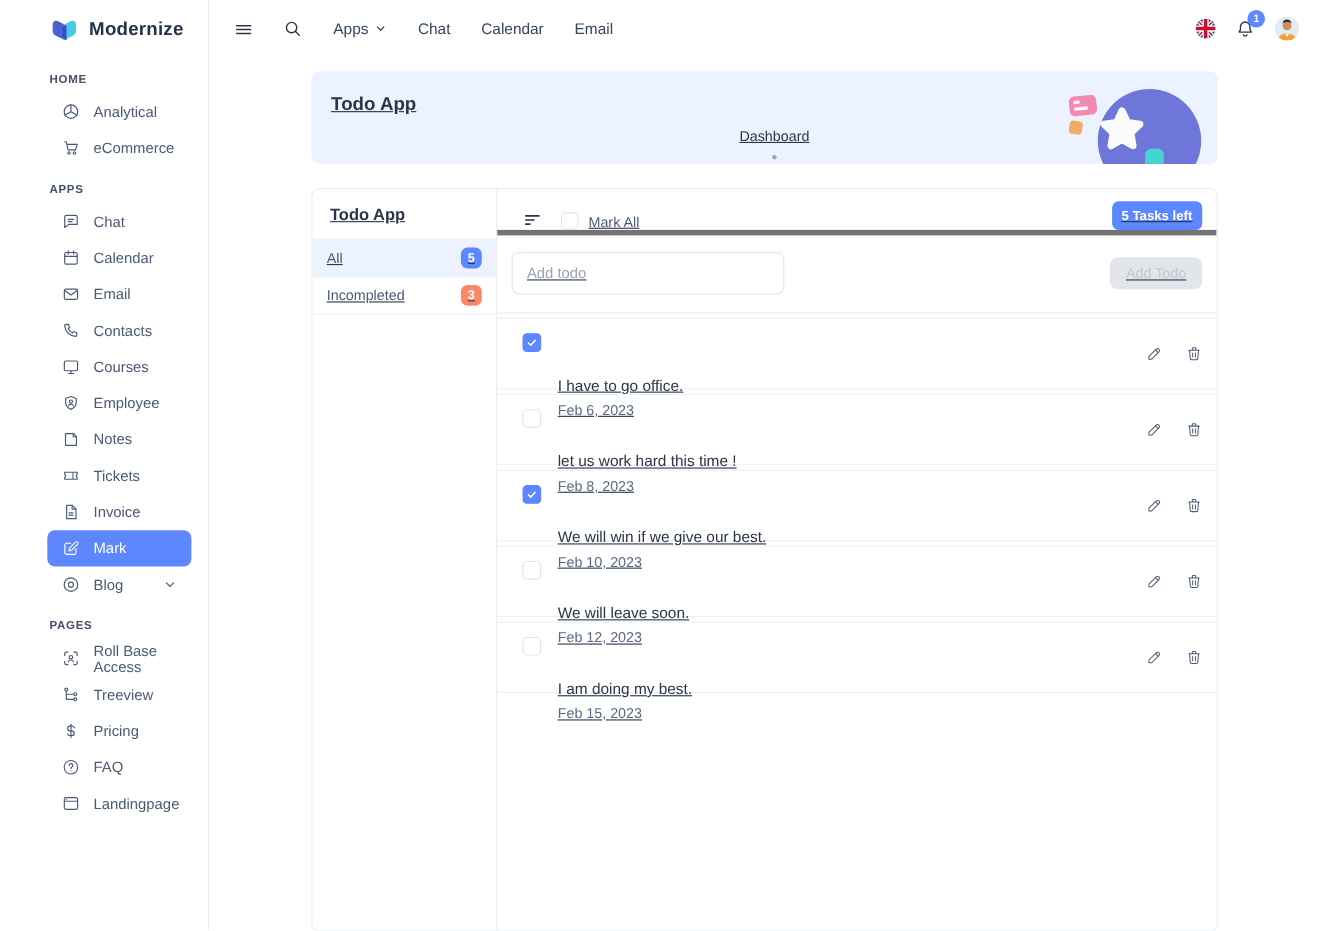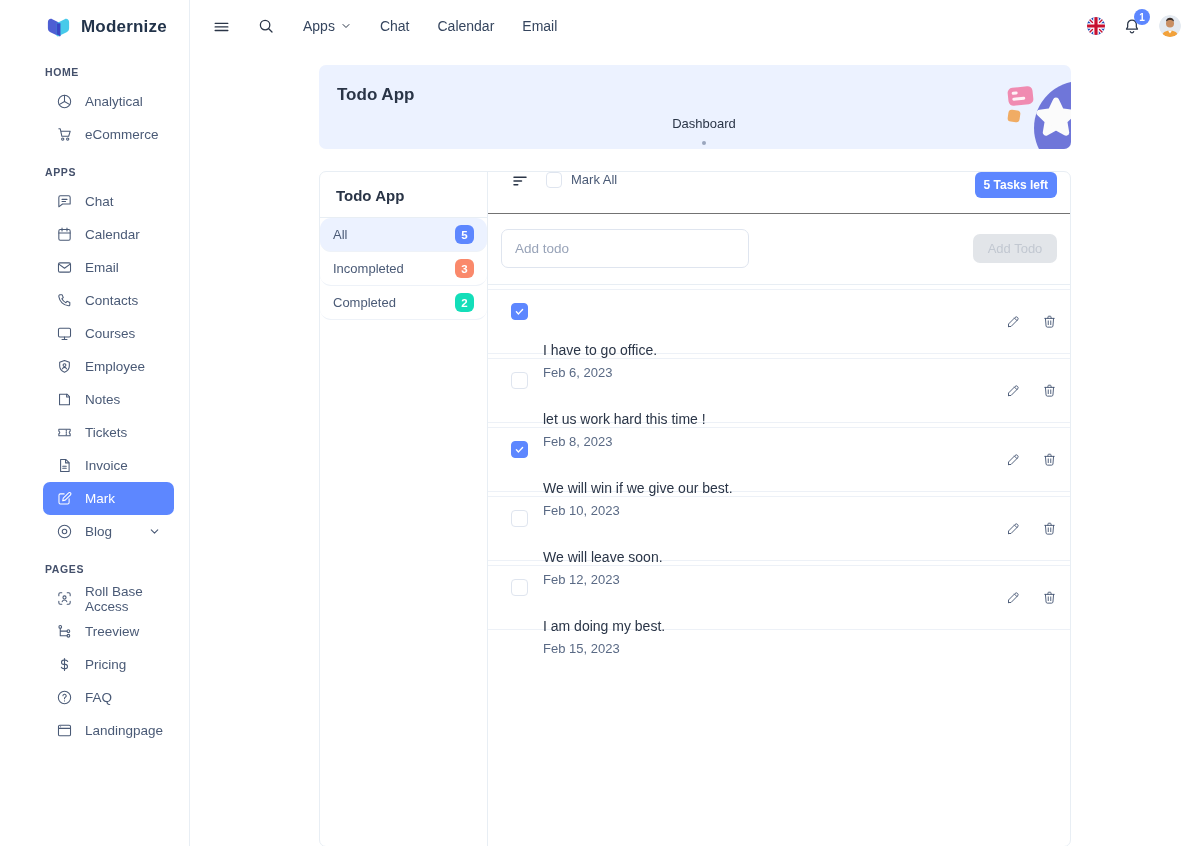--- a/index.html
+++ b/index.html
@@ -29,21 +29,21 @@
   .topnav-link { display:flex; align-items:center; gap:5px; cursor:pointer; }
   .topbar-right { margin-left:auto; display:flex; align-items:center; gap:17px; }
   .bell-wrap { position:relative; cursor:pointer; display:flex; }
   .notif-badge { position:absolute; top:-7px; right:-8px; min-width:16px; height:16px;
     border-radius:50%; background:#5D87FF; color:#fff; font-size:10px; font-weight:700;
     display:flex; align-items:center; justify-content:center; }
   .avatar { width:22px; height:22px; border-radius:50%; overflow:hidden; cursor:pointer; }
   .tb-search { margin-left:26px; }
 
   
-  .container { width:752px; margin:0 auto; padding-top:13px; }
+  .container { width:824px; margin:0 auto; padding-top:13px;text-decoration:underline; }
   .banner { height:84px; background:#ECF2FF; border-radius:7px; position:relative;
     overflow:hidden; padding:20px 0 0 18px; }
   .banner-title { font-size:17px; font-weight:700; color:#2A3547; }
   .breadcrumb { margin-top:11px; display:flex; align-items:center; gap:10px;
     font-size:13px; color:#2A3547;flex-direction:column; }
   .crumb-dot { width:4px; height:4px; border-radius:50%; background:#9AA6BD; }
   .crumb-current { color:#3D4B63; }
   .illus-circle { position:absolute; left:715px; top:16px; width:94px; height:94px;
     border-radius:50%; background:#6F76D9; }
   .illus-star { position:absolute; left:711px; top:28px; width:52px; height:52px; }
@@ -58,29 +58,29 @@
     border-radius:6px; background:#45D4CF; }
 
   
   .card { margin-top:22px; display:flex; border:1px solid #E8EEF4; border-radius:7px;
     height:676px; overflow:hidden; background:#fff; }
   .left-panel { width:168px; min-width:168px; border-right:1px solid #E8EEF4; }
   .panel-title { height:46px; padding:15px 16px 0; font-size:15px; font-weight:600;
     color:#2A3547; border-bottom:1px solid #E8EEF4; }
   .filter-row { height:34px; display:flex; align-items:center; justify-content:space-between;
     padding:0 13px; border-bottom:1px solid #EEF2F8; font-size:13px; color:#4A5A76;
-    cursor:pointer;border-radius:11px; }
+    cursor:pointer; }
   .filter-row.active { background:#ECF2FF; }
   .count-badge { min-width:19px; height:19px; padding:0 4px; border-radius:6px;
     display:flex; align-items:center; justify-content:center; color:#fff;
     font-size:11.5px; font-weight:700; }
 
   .right-panel { flex:1; display:flex; flex-direction:column; }
-  .toolbar { height:42px; min-height:42px; display:flex; align-items:flex-start;
-    padding:0 13px 0 23px; border-bottom:1px solid #737373; }
+  .toolbar { height:42px; min-height:42px; display:flex; align-items:flex-end;
+    padding:0 13px 0 23px; border-bottom:5px solid #737373; }
   .cb { width:16px; height:16px; border:1.5px solid #DFE5EF; border-radius:4px;
     background:#fff; display:flex; align-items:center; justify-content:center;
     cursor:pointer; flex:none; }
   .cb svg { display:none; width:11px; height:11px; }
   .cb.checked { background:#5D87FF; border-color:#5D87FF; }
   .cb.checked svg { display:block; }
   .toolbar .cb { margin-left:17px; }
   .mark-all { margin-left:9px; font-size:13px; color:#4A5A76; }
   .tasks-left { margin-left:auto; background:#5D87FF; color:#fff; font-size:12px;
     font-weight:600; padding:6px 9px; border-radius:6px; }
@@ -354,24 +354,20 @@
         <div class="panel-title">Todo App</div>
 
         <div class="filter-row active">
           <span>All</span>
           <span class="count-badge" style="background: rgb(93, 135, 255);">5</span>
         </div>
         <div class="filter-row">
           <span>Incompleted</span>
           <span class="count-badge" style="background: rgb(250, 137, 107);">3</span>
         </div>
-        <div class="filter-row">
-          <span>Completed</span>
-          <span class="count-badge" style="background: rgb(19, 222, 185);">2</span>
-        </div>
       </div>
 
       <div class="right-panel">
 
         <div class="toolbar">
           <svg width="18" height="18" viewBox="0 0 24 24" fill="none" stroke="#2A3547" stroke-width="2" stroke-linecap="round">
               <path d="M4 7h16M4 12h10M4 17h5"></path>
             </svg>
           <span class="cb">
             

